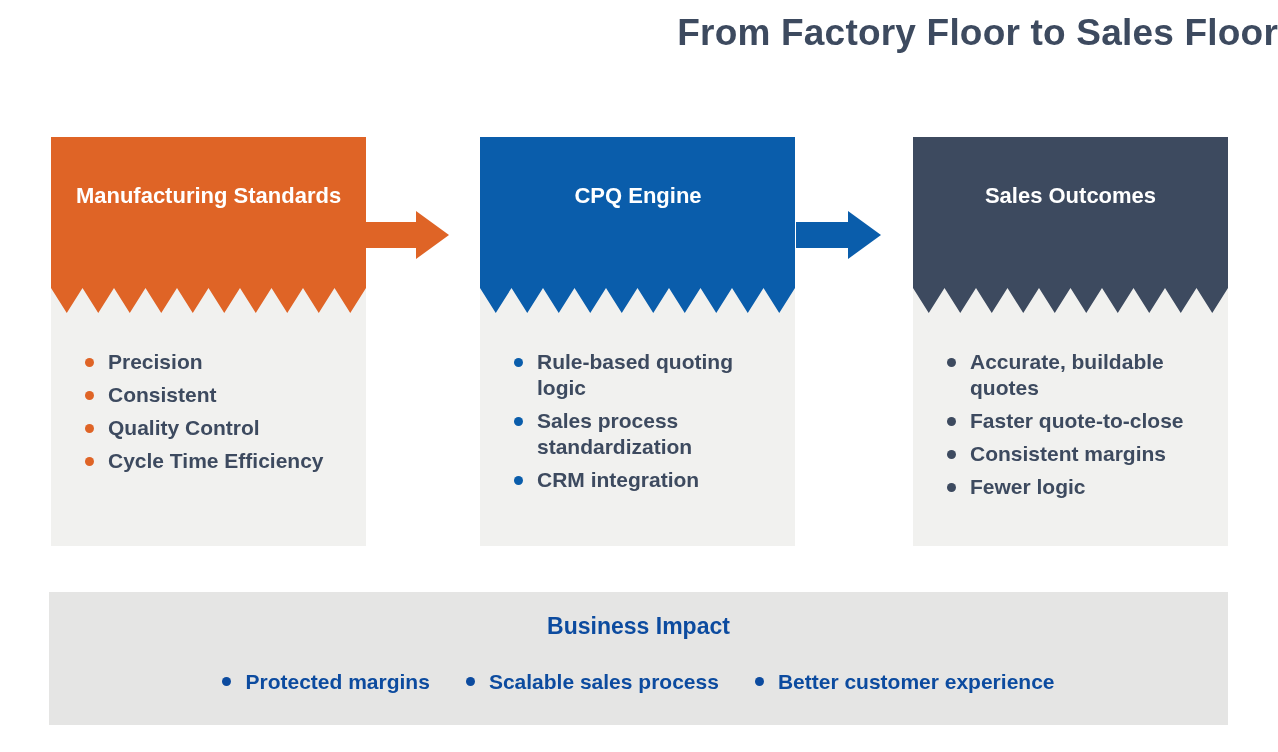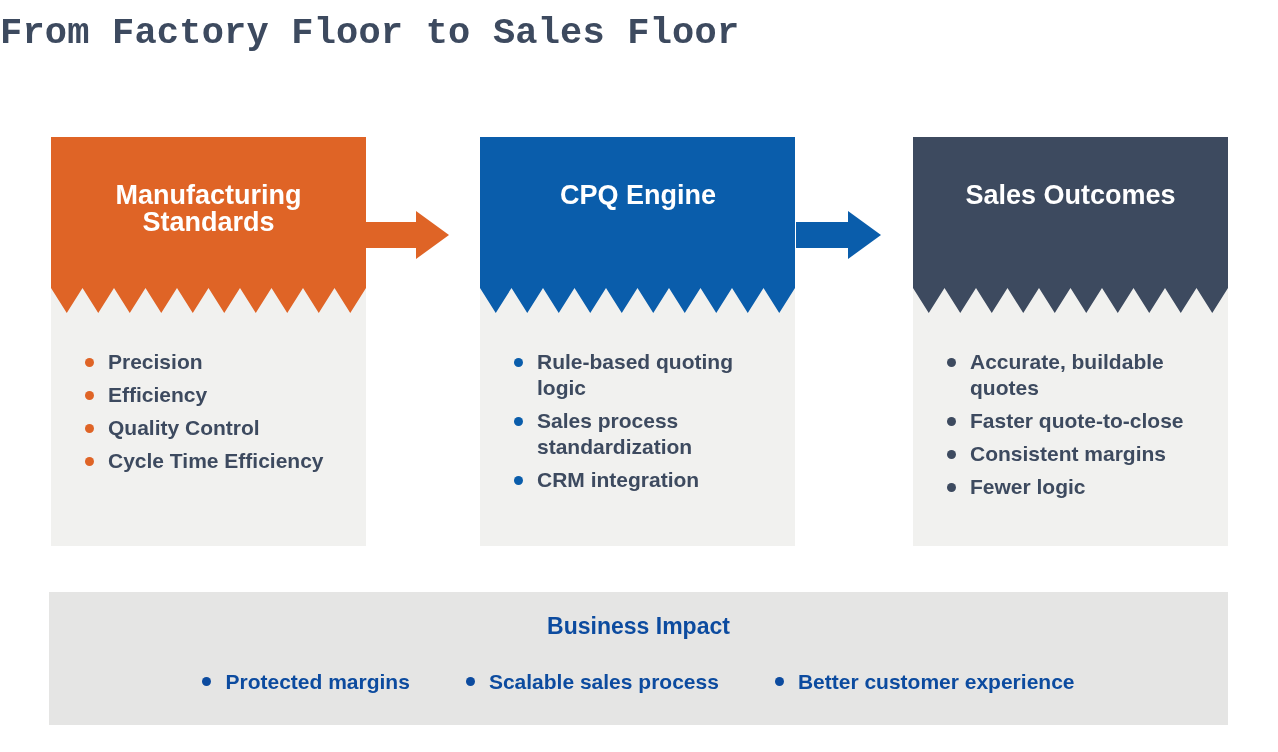--- a/index.html
+++ b/index.html
@@ -8,43 +8,42 @@
     font-family: "Liberation Sans", sans-serif;
     width: 1278px; height: 752px;
     position: relative;
     overflow: hidden;
     color: var(--dark);
   }
   .canvas { position: absolute; inset: 0; background: #ffffff; }
 
   .main-title {
     position: absolute; top: 12px; left: 0; width: 100%;
-    text-align: left;
+    text-align: right;
     font-size: 37px; font-weight: 700;
     color: var(--dark);
     letter-spacing: 0.2px;
-    font-family: Liberation Mono, monospace;
   }
 
   .column { position: absolute; top: 137px; width: 315px; height: 409px; }
   .col1 { left: 51px; }
   .col2 { left: 480px; }
   .col3 { left: 913px; }
 
   .column-header {
     height: 151px;
     display: flex; align-items: flex-start; justify-content: center;
     padding: 45px 18px 0 18px;
     text-align: center;
   }
   .col1 .column-header { background: var(--orange); }
   .col2 .column-header { background: var(--blue); padding-left: 19px; }
   .col3 .column-header { background: var(--dark); }
   .column-header .header-label {
-    color: #ffffff; font-size: 27px; font-weight: 700; line-height: 27px;
+    color: #ffffff; font-size: 22px; font-weight: 700; line-height: 27px;
   }
 
   .zigzag { display: block; width: 315px; height: 25px; background: var(--body-gray); }
   .col1 .zigzag polygon { fill: var(--orange); }
   .col2 .zigzag polygon { fill: var(--blue); }
   .col3 .zigzag polygon { fill: var(--dark); }
 
   .column-body {
     background: var(--body-gray);
     height: 233px;
@@ -79,21 +78,21 @@
     padding-top: 21px;
   }
   .impact-title {
     text-align: center;
     font-size: 23px; font-weight: 700;
     color: var(--impact-blue);
   }
   .impact-items {
     list-style: none;
     display: flex; justify-content: center; align-items: flex-start;
-    gap: 56px;
+    gap: 36px;
     margin-top: 29px;
   }
   .impact-items li {
     display: flex; align-items: flex-start;
     font-size: 21px; font-weight: 700; line-height: 26px;
     color: var(--impact-blue);
   }
   .impact-items .dot { background: var(--impact-blue); margin-top: 8px; }
 </style>
 </head>
@@ -111,21 +110,21 @@
       <polygon points="0,0 15.75,25 31.5,0 47.25,25 63,0 78.75,25 94.5,0 110.25,25 126,0 141.75,25 157.5,0 173.25,25 189,0 204.75,25 220.5,0 236.25,25 252,0 267.75,25 283.5,0 299.25,25 315,0"></polygon>
     </svg>
     <div class="column-body">
       <ul>
         <li>
             <span class="dot"></span>
             <span>Precision</span>
           </li>
         <li>
             <span class="dot"></span>
-            <span>Efficiency</span>
+            <span>Consistent</span>
           </li>
         <li>
             <span class="dot"></span>
             <span>Quality Control</span>
           </li>
         <li>
             <span class="dot"></span>
             <span>Cycle Time Efficiency</span>
           </li>
       </ul>

